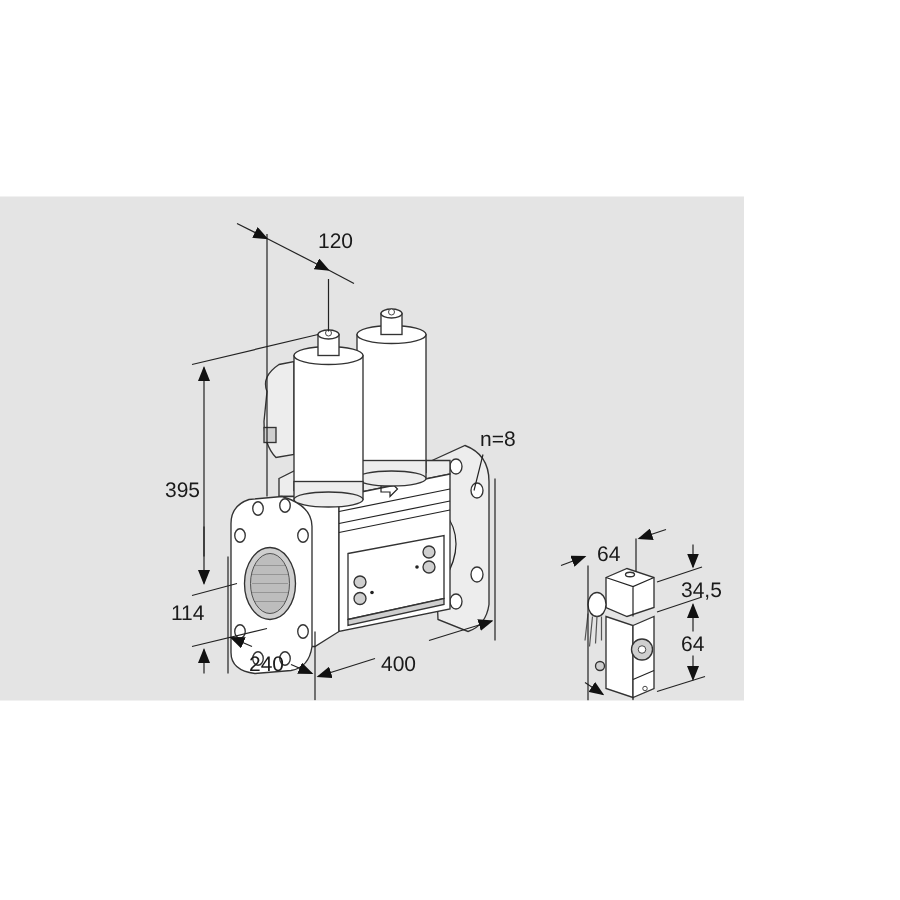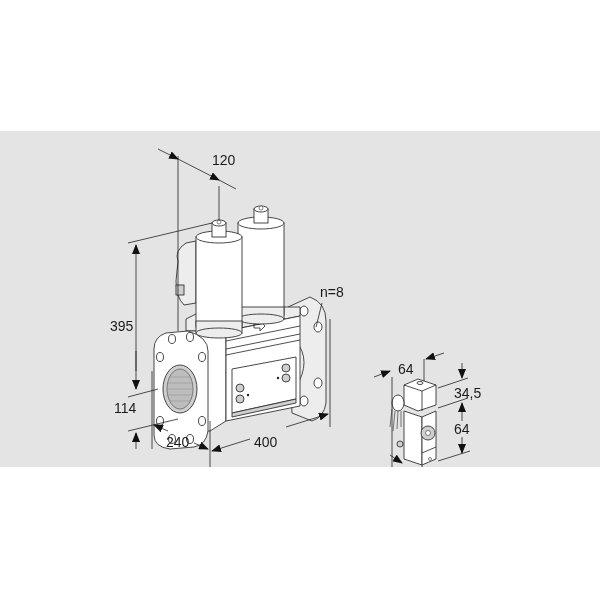--- a/index.html
+++ b/index.html
@@ -1,17 +1,17 @@
 <!DOCTYPE html>
 <html><head>
   <meta charset="utf-8">
   <style>
     html, body { margin: 0; padding: 0; background: #ffffff; }
     body { width: 600px; height: 600px; position: relative; overflow: hidden; font-family: "Liberation Sans", sans-serif; }
-    .band { position: absolute; left: 0; top: 131px; width: 564px; height: 336px; background: #e4e4e4; overflow: hidden; padding-left: 37px; }
+    .band { position: absolute; left: 0; top: 131px; width: 496px; height: 336px; background: #e4e4e4; overflow: hidden; }
     svg { position: absolute; left: 0; top: 0; width: 600px; height: 336px; }
     .dim-text { font-family: "Liberation Sans", sans-serif; font-size: 14px; fill: #1a1a1a; }
     .ln { stroke: #222; stroke-width: 0.8; fill: none; }
     .body { stroke: #333; stroke-width: 0.9; fill: #ffffff; }
     .shade { stroke: #333; stroke-width: 0.9; fill: #ededed; }
     .dark { stroke: #333; stroke-width: 0.9; fill: #cfcfcf; }
   </style>
 </head>
 <body>
 

